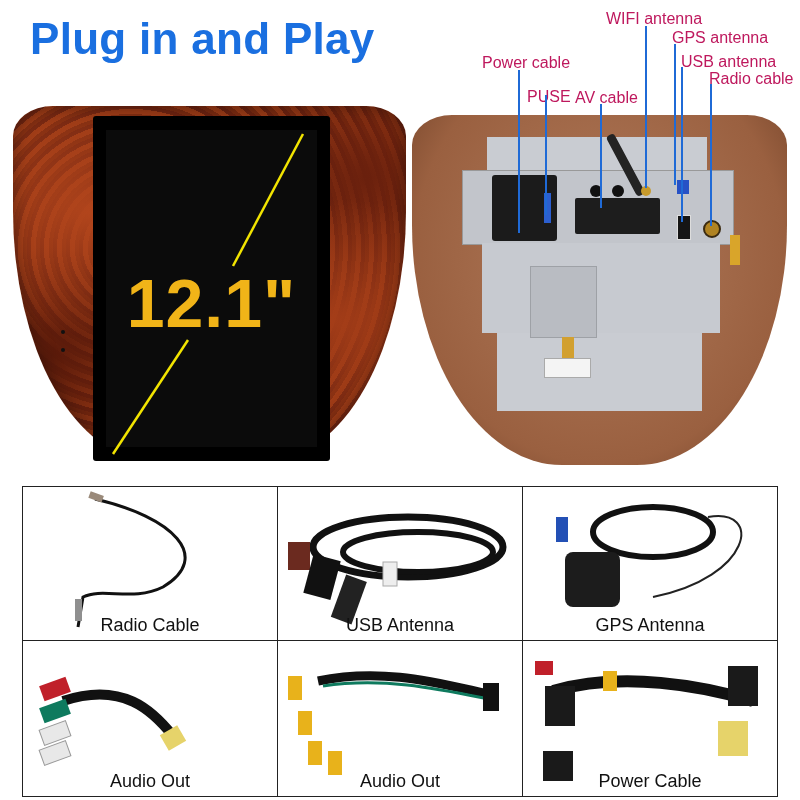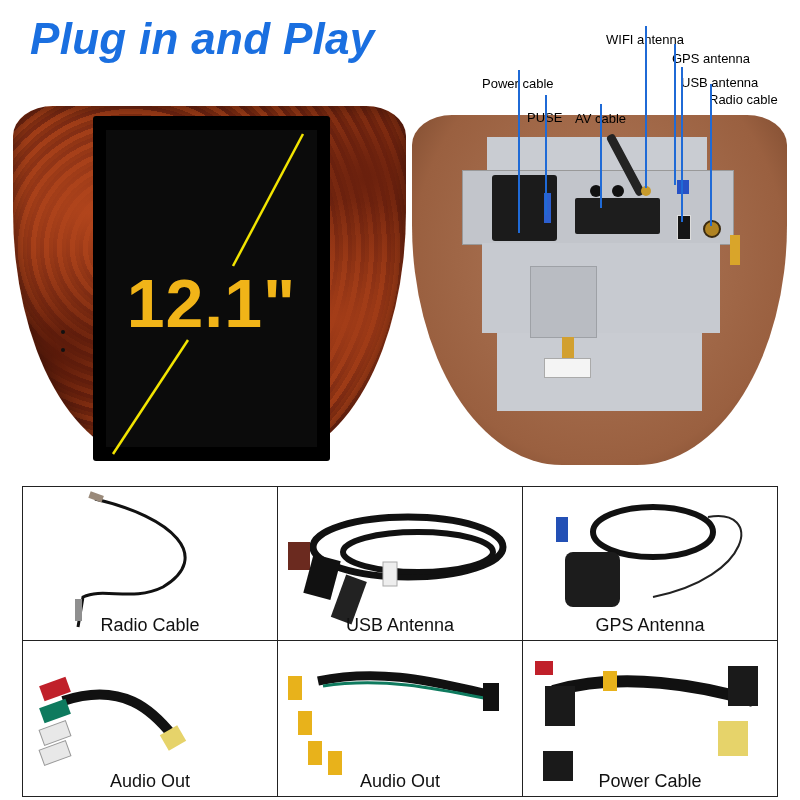--- a/index.html
+++ b/index.html
@@ -1,17 +1,17 @@
 <!DOCTYPE html>
 <html><head>
 <meta charset="utf-8">
 <style>
   html, body { margin: 0; padding: 0; background: #ffffff; }
   body { width: 800px; height: 800px; position: relative; overflow: hidden; font-family: "Liberation Sans", sans-serif; }
-  .title { position: absolute; left: 30px; top: 14px; font-size: 44px; font-weight: bold; color: #1a6fe0; letter-spacing: 0.3px; font-style: italic; }
+  .title { position: absolute; left: 30px; top: 14px; font-size: 44px; font-weight: bold; color: #1a6fe0; letter-spacing: 0.3px; }
 
   
   .front { position: absolute; left: 13px; top: 106px; width: 393px; height: 355px; }
   .front .bezel { position: absolute; inset: 0; border-radius: 40px 40px 140px 140px / 30px 30px 250px 250px;
     background:
       radial-gradient(ellipse at 20% 30%, #b2451c 0%, transparent 35%),
       radial-gradient(ellipse at 80% 60%, #a43d18 0%, transparent 40%),
       radial-gradient(circle at 10% 70%, #5a1a0a 0%, transparent 25%),
       radial-gradient(circle at 90% 20%, #6a200d 0%, transparent 25%),
       repeating-radial-gradient(circle at 30% 40%, #7a2a10 0 4px, #9a3a16 4px 9px, #6b2210 9px 13px),
@@ -39,21 +39,21 @@
   .rear .hole { position: absolute; width: 12px; height: 12px; border-radius: 50%; background: #111; top: 70px; }
   .rear .wifi-ant { position: absolute; left: 225px; top: 12px; width: 9px; height: 68px; background: #232323; transform: rotate(-28deg); transform-origin: bottom center; border-radius: 4px; }
   .rear .wifi-base { position: absolute; left: 229px; top: 71px; width: 10px; height: 10px; border-radius: 50%; background: #c79a2b; }
   .rear .gps-port { position: absolute; left: 265px; top: 65px; width: 12px; height: 14px; background: #2751c5; }
   .rear .usb-port { position: absolute; left: 265px; top: 100px; width: 12px; height: 23px; background: #151515; border: 1px solid #ddd; }
   .rear .radio-port { position: absolute; left: 291px; top: 105px; width: 14px; height: 14px; border-radius: 50%; background: #b08322; border: 2px solid #3a2a10; }
   .rear .pcb { position: absolute; left: 318px; top: 120px; width: 10px; height: 30px; background: #d9a52a; }
   .rear .white-conn { position: absolute; left: 132px; top: 243px; width: 45px; height: 18px; background: #f4f4f4; border: 1px solid #aaa; }
   .rear .pcb-small { position: absolute; left: 150px; top: 222px; width: 12px; height: 22px; background: #d2a030; }
 
-  .callout { position: absolute; font-size: 13px; color: #000000; white-space: nowrap; margin-top: 22px; }
+  .callout { position: absolute; font-size: 16px; color: #be185d; white-space: nowrap; }
   .leader { position: absolute; width: 2px; background: #1f6ad6; }
 
   
   .grid { position: absolute; left: 22px; top: 486px; width: 756px; height: 311px; border: 1.5px solid #222; box-sizing: border-box;
     display: grid; grid-template-columns: 255px 245px 1fr; grid-template-rows: 154px 1fr; }
   .cell { border-right: 1.5px solid #222; border-bottom: 1.5px solid #222; position: relative; overflow: hidden; }
   .cell.c3 { border-right: none; }
   .cell.r2 { border-bottom: none; }
   .cell .cap { position: absolute; left: 0; right: 0; bottom: 4px; text-align: center; font-size: 18px; color: #111; }
   .cell svg { position: absolute; left: 0; top: 0; }

